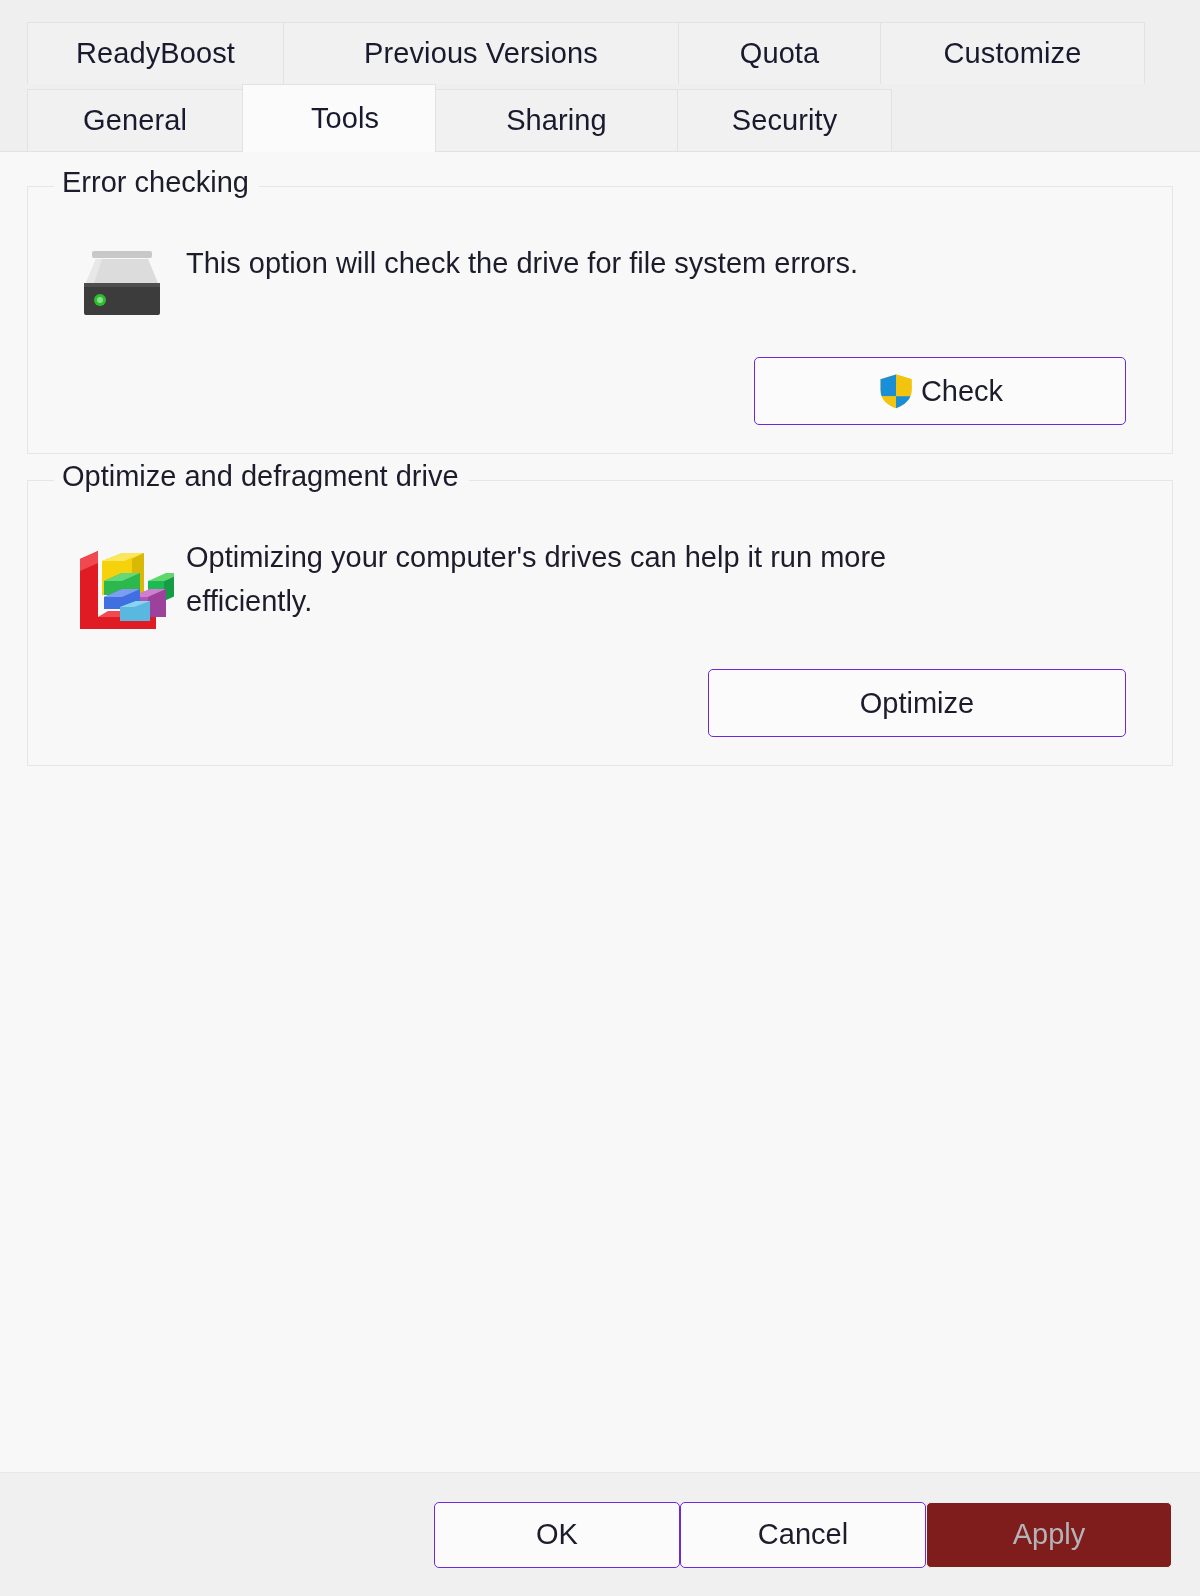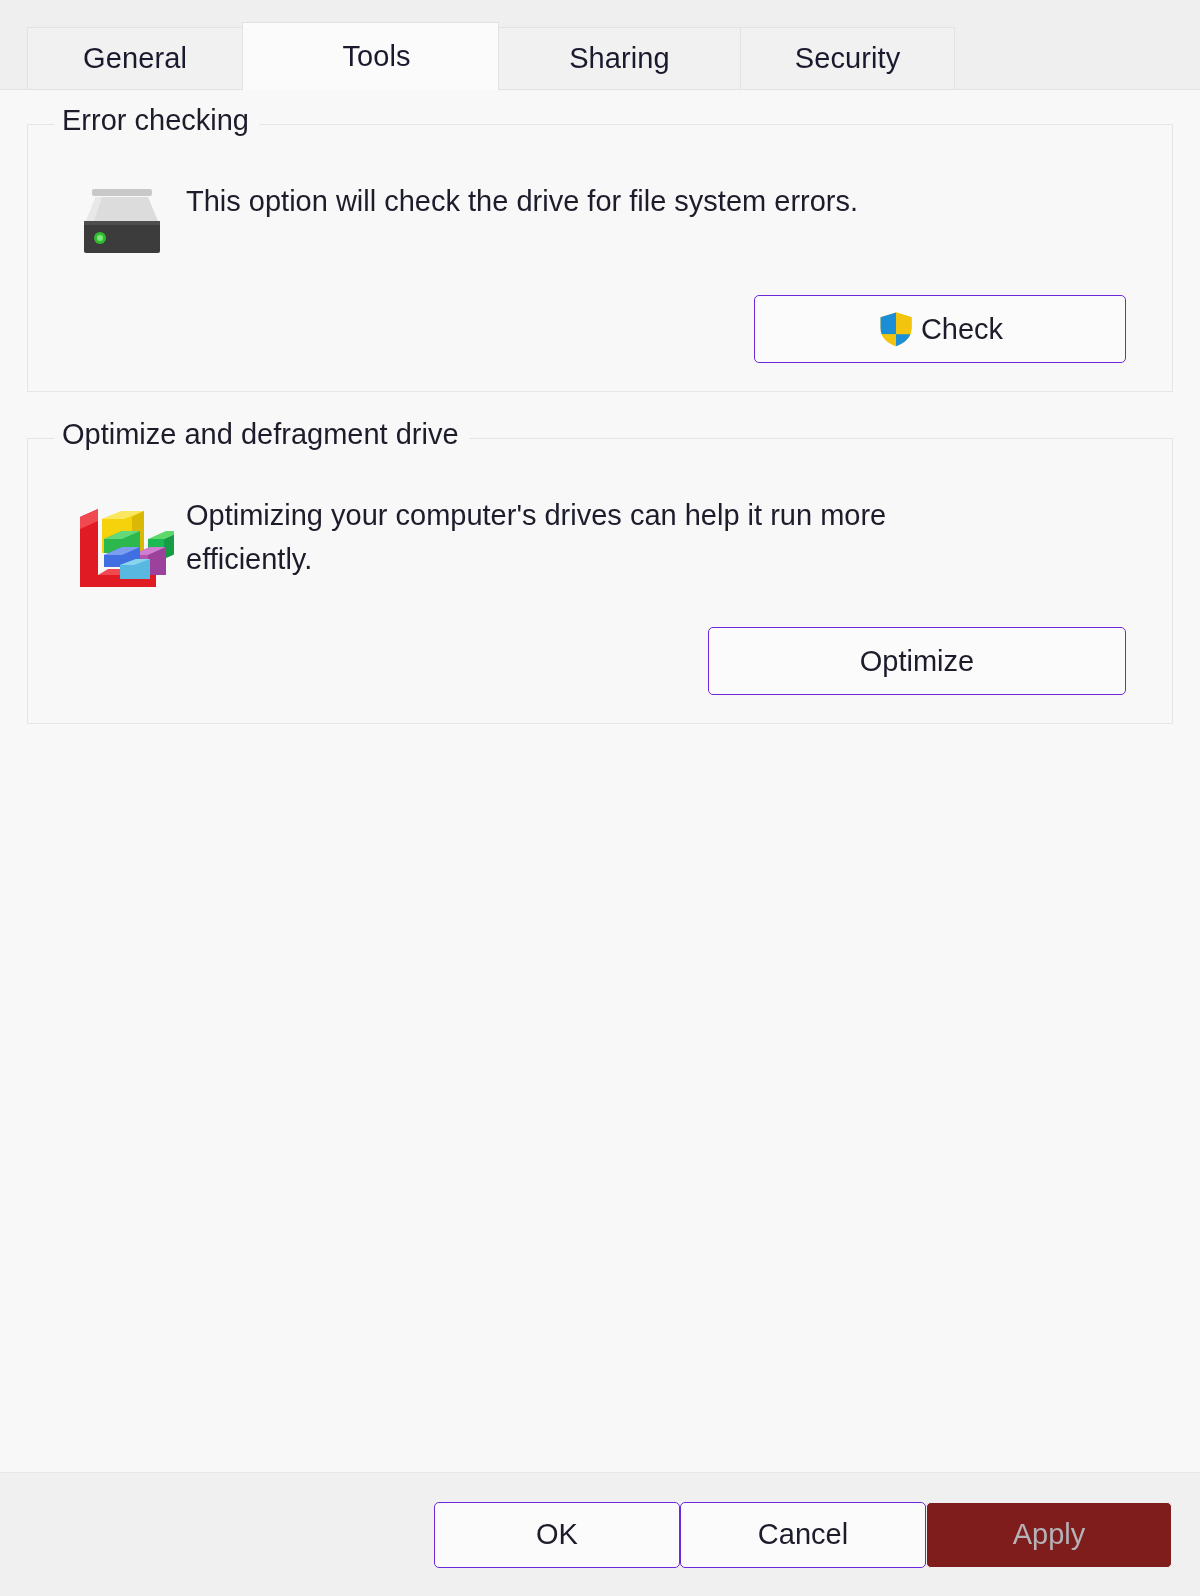--- a/index.html
+++ b/index.html
@@ -60,38 +60,38 @@
   }
 
   
   .t-readyboost      { width: 257px; }
   .t-previousversions{ width: 396px; }
   .t-quota           { width: 203px; }
   .t-customize       { width: 265px; }
 
   
   .t-general  { width: 216px; }
-  .t-tools    { width: 257px; padding-left: 12px; }
+  .t-tools    { width: 194px; padding-left: 12px; }
   .t-hardware { width: 252px; }
   .t-sharing  { width: 243px; }
   .t-security { width: 215px; }
 
   
   .content {
     flex: 1 1 auto;
     background: #f8f8f8;
     border-top: 1px solid #e2e2e2;
     padding: 34px 27px 0 27px;
     position: relative;
   }
 
   .groupbox {
     position: relative;
     border: 1px solid #e6e6e6;
-    margin-bottom: 46px;
+    margin-bottom: 26px;
     padding: 0 0 28px 0;
   }
   .group-legend {
     position: absolute;
     top: -19px;
     left: 26px;
     background: #f8f8f8;
     padding: 0 10px 0 8px;
     font-size: 29px;
     color: #1c1c2b;
@@ -167,20 +167,34 @@
   
   .icon-svg { display: block; }
 </style>
 </head>
 <body>
 
 <div class="dialog">
 
   <div class="tabstrip">
 
+    <div class="tabrow row1">
+      <div class="tab t-readyboost">
+        <span>ReadyBoost</span>
+      </div>
+      <div class="tab t-previousversions">
+        <span>Previous Versions</span>
+      </div>
+      <div class="tab t-quota">
+        <span>Quota</span>
+      </div>
+      <div class="tab t-customize">
+        <span>Customize</span>
+      </div>
+    </div>
 
     <div class="tabrow row2">
       <div class="tab t-general">
         <span>General</span>
       </div>
       <div class="tab t-tools selected">
         <span>Tools</span>
       </div>
       <div class="tab t-sharing">
         <span>Sharing</span>

